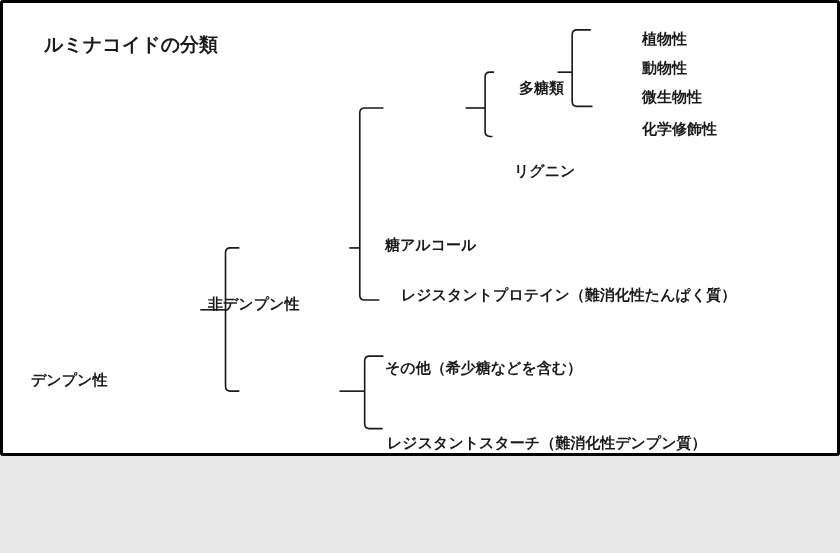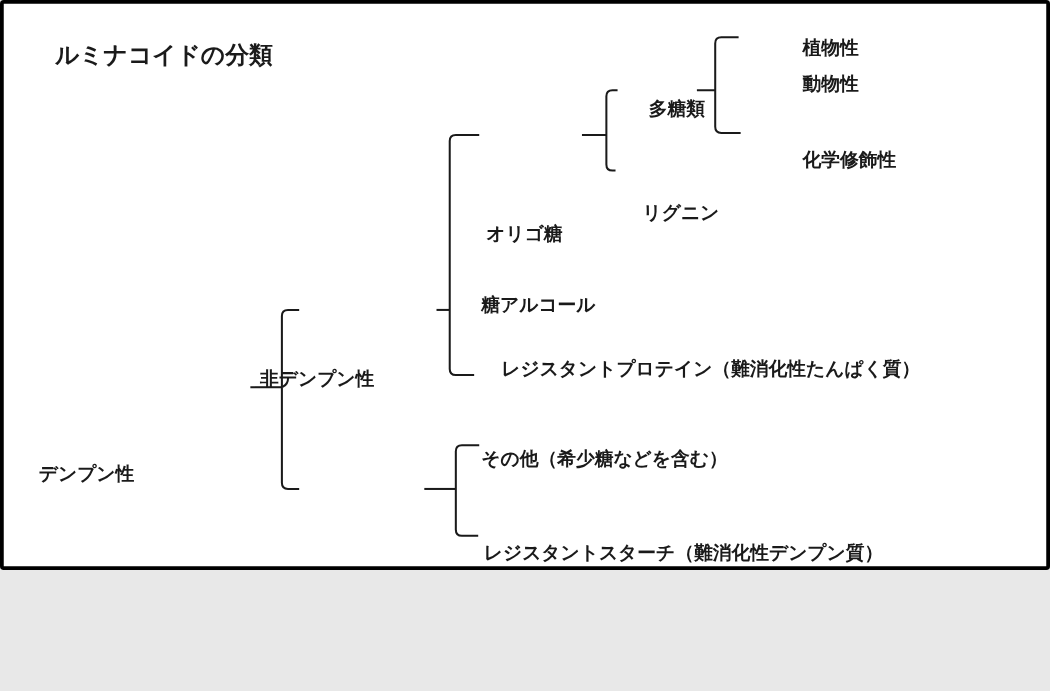--- a/index.html
+++ b/index.html
@@ -92,35 +92,35 @@
 
   <div class="diagram-title">ルミナコイドの分類</div>
 
   <div class="node-label pos-root">デンプン性</div>
 
   <div class="node-label pos-non-starch">非デンプン性</div>
 
   <div class="node-label pos-starch">デンプン性</div>
 
 
-  <div class="node-label pos-oligo">オリゴ糖</div>
 
   <div class="node-label pos-sugar-alcohol">糖アルコール</div>
 
   <div class="node-label pos-resistant-protein">レジスタントプロテイン（難消化性たんぱく質）</div>
 
   <div class="node-label pos-others">その他（希少糖などを含む）</div>
 
   <div class="node-label pos-poly">多糖類</div>
 
   <div class="node-label pos-lignin">リグニン</div>
 
   <div class="node-label pos-plant">植物性</div>
 
   <div class="node-label pos-animal">動物性</div>
 
+  <div class="node-label pos-microbial">微生物性</div>
 
   <div class="node-label pos-chem">化学修飾性</div>
 
   <div class="node-label pos-resistant-starch">レジスタントスターチ（難消化性デンプン質）</div>
 
 
 </div>
 
 </body></html>

